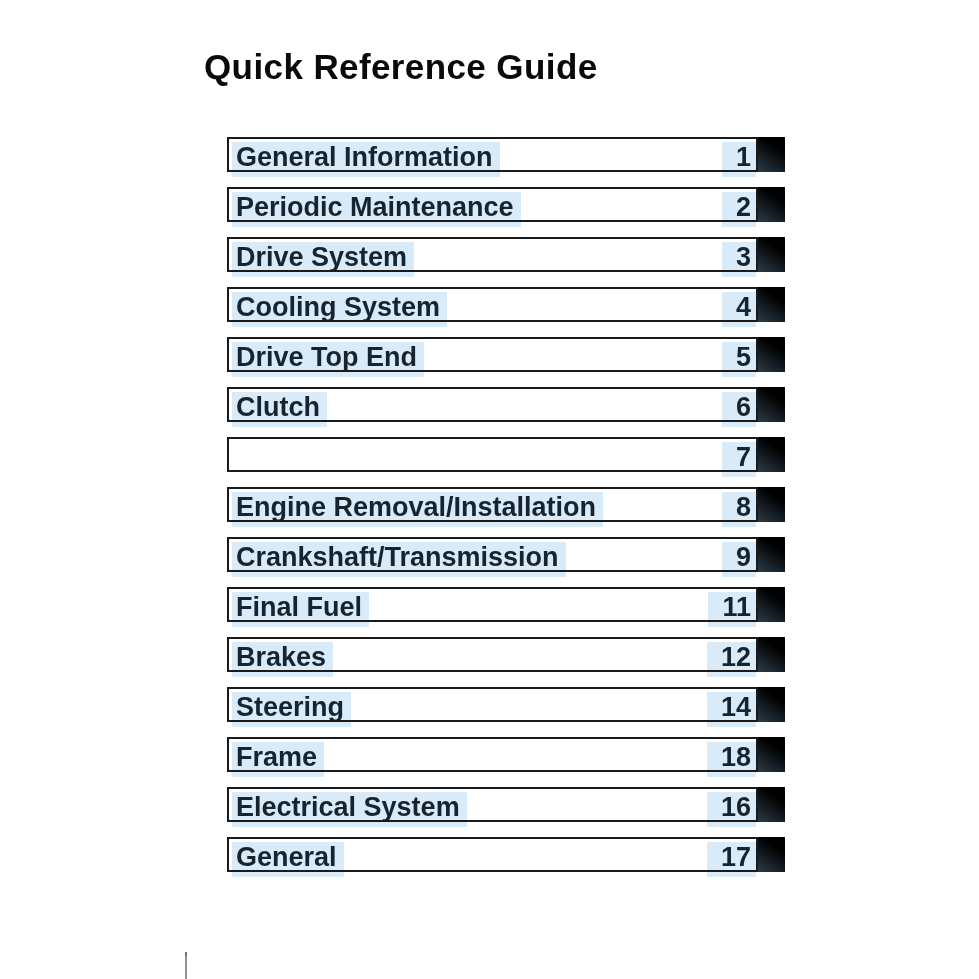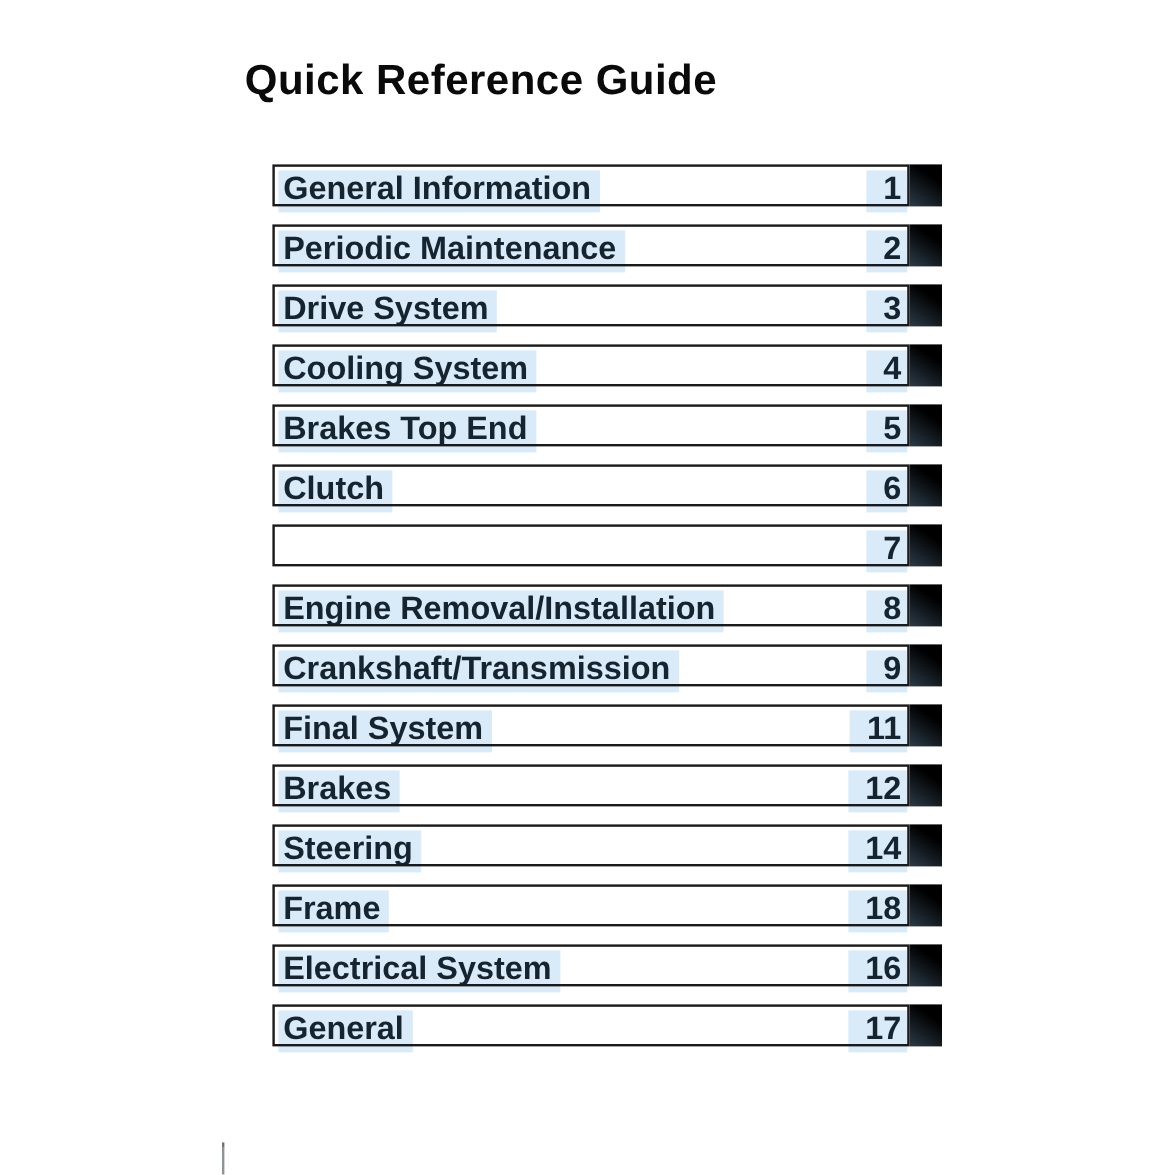--- a/index.html
+++ b/index.html
@@ -116,21 +116,21 @@
   </div>
 
   <div class="row">
     <span class="hl label">Cooling System</span>
     <span class="hl num">4</span>
     <span class="tab"></span>
     <span class="border-overlay"></span>
   </div>
 
   <div class="row">
-    <span class="hl label">Brakes Top End</span>
+    <span class="hl label">Drive Top End</span>
     <span class="hl num">5</span>
     <span class="tab"></span>
     <span class="border-overlay"></span>
   </div>
 
   <div class="row">
     <span class="hl label">Clutch</span>
     <span class="hl num">6</span>
     <span class="tab"></span>
     <span class="border-overlay"></span>
@@ -151,21 +151,21 @@
 
   <div class="row">
     <span class="hl label">Crankshaft/Transmission</span>
     <span class="hl num">9</span>
     <span class="tab"></span>
     <span class="border-overlay"></span>
   </div>
 
 
   <div class="row">
-    <span class="hl label">Final System</span>
+    <span class="hl label">Final Fuel</span>
     <span class="hl num">11</span>
     <span class="tab"></span>
     <span class="border-overlay"></span>
   </div>
 
   <div class="row">
     <span class="hl label">Brakes</span>
     <span class="hl num">12</span>
     <span class="tab"></span>
     <span class="border-overlay"></span>

